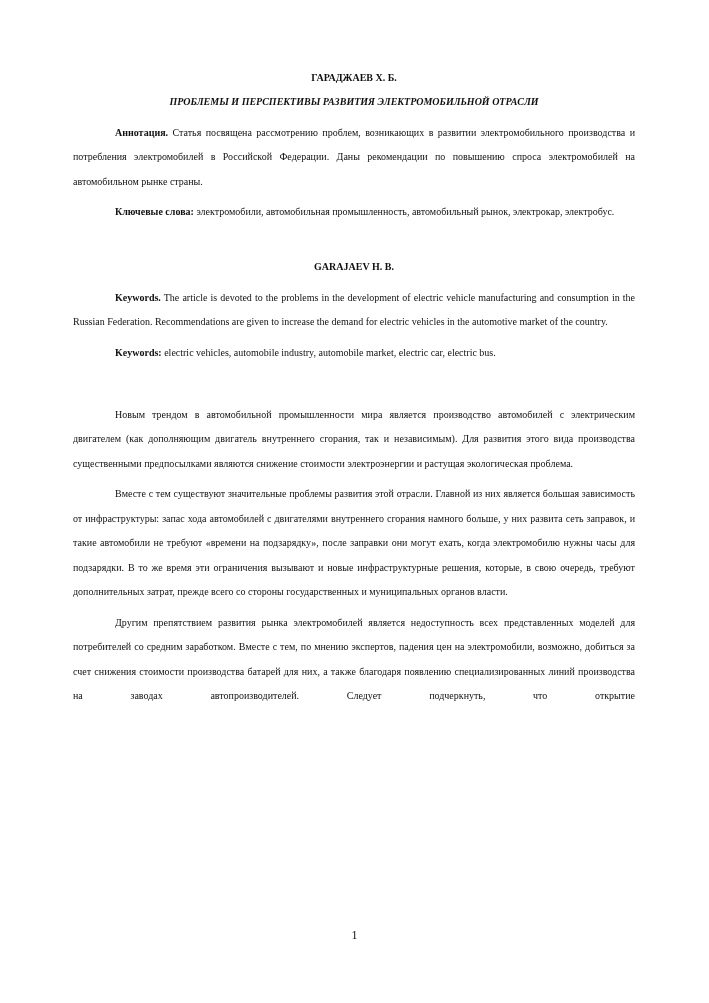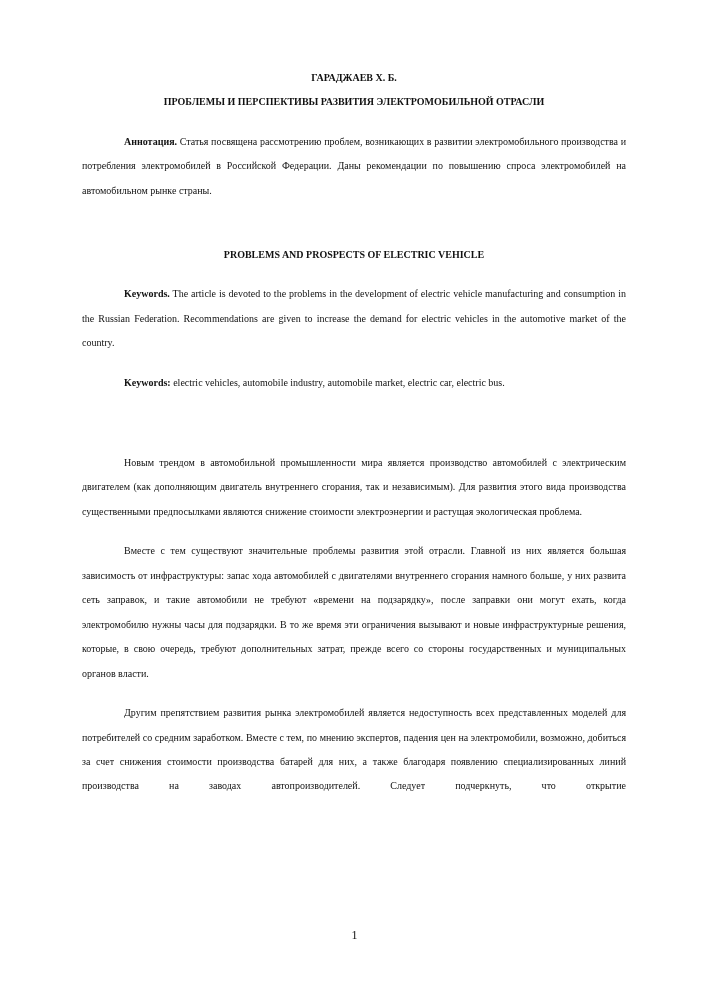--- a/index.html
+++ b/index.html
@@ -1,37 +1,38 @@
 <!DOCTYPE html>
 <html><head>
 <meta charset="utf-8">
 <style>
   html, body { margin: 0; padding: 0; background: #ffffff; }
   body { width: 709px; height: 1003px; position: relative; overflow: hidden;
          font-family: "Liberation Serif", "DejaVu Serif", serif; color: #111; }
   .page { position: absolute; left: 67px; top: 66px; width: 574px; font-size: 10px; line-height: 24.45px; }
   .center { text-align: center; font-weight: bold; }
-  .para { text-align: justify; text-indent: 42px; margin: 15px; }
+  .para { text-align: justify; text-indent: 42px; margin: 6px; }
   .para b { font-weight: bold; }
   .gap { height: 24.45px; }
   .gap-big { height: 26px; }
   .pagenum { position: absolute; left: 0; width: 709px; top: 928px; text-align: center; font-size: 12px; }
   p, div { margin: 0; }
 </style>
 </head>
 <body>
 
 <div class="page">
   <div class="center">ГАРАДЖАЕВ Х. Б.</div>
-  <div class="center" style="white-space:nowrap;">ПРОБЛЕМЫ И ПЕРСПЕКТИВЫ РАЗВИТИЯ ЭЛЕКТРОМОБИЛЬНОЙ ОТРАСЛИ</div>
+  <div class="center" style="white-space:nowrap;font-style:italic;">ПРОБЛЕМЫ И ПЕРСПЕКТИВЫ РАЗВИТИЯ ЭЛЕКТРОМОБИЛЬНОЙ ОТРАСЛИ</div>
   <p class="para"><b>Аннотация.</b><span> Статья посвящена рассмотрению проблем, возникающих в развитии электромобильного производства и потребления электромобилей в Российской Федерации. Даны рекомендации по повышению спроса электромобилей на автомобильном рынке страны.</span></p>
+  <p class="para"><b>Ключевые слова:</b><span> электромобили, автомобильная промышленность, автомобильный рынок, электрокар, электробус.</span></p>
 
   <div class="gap"></div>
 
-  <div class="center">PROBLEMS AND PROSPECTS OF ELECTRIC VEHICLE</div>
+  <div class="center">GARAJAEV H. B.</div>
   <p class="para"><b>Keywords.</b><span> The article is devoted to the problems in the development of electric vehicle manufacturing and consumption in the Russian Federation. Recommendations are given to increase the demand for electric vehicles in the automotive market of the country.</span></p>
   <p class="para"><b>Keywords:</b><span> electric vehicles, automobile industry, automobile market, electric car, electric bus.</span></p>
 
   <div class="gap-big"></div>
 
   <p class="para">Новым трендом в автомобильной промышленности мира является производство автомобилей с электрическим двигателем (как дополняющим двигатель внутреннего сгорания, так и независимым). Для развития этого вида производства существенными предпосылками являются снижение стоимости электроэнергии и растущая экологическая проблема.</p>
   <p class="para">Вместе с тем существуют значительные проблемы развития этой отрасли. Главной из них является большая зависимость от инфраструктуры: запас хода автомобилей с двигателями внутреннего сгорания намного больше, у них развита сеть заправок, и такие автомобили не требуют «времени на подзарядку», после заправки они могут ехать, когда электромобилю нужны часы для подзарядки. В то же время эти ограничения вызывают и новые инфраструктурные решения, которые, в свою очередь, требуют дополнительных затрат, прежде всего со стороны государственных и муниципальных органов власти.</p>
   <p class="para" style="text-align-last: justify;">Другим препятствием развития рынка электромобилей является недоступность всех представленных моделей для потребителей со средним заработком. Вместе с тем, по мнению экспертов, падения цен на электромобили, возможно, добиться за счет снижения стоимости производства батарей для них, а также благодаря появлению специализированных линий производства на заводах автопроизводителей. Следует подчеркнуть, что открытие</p>
 </div>
 

